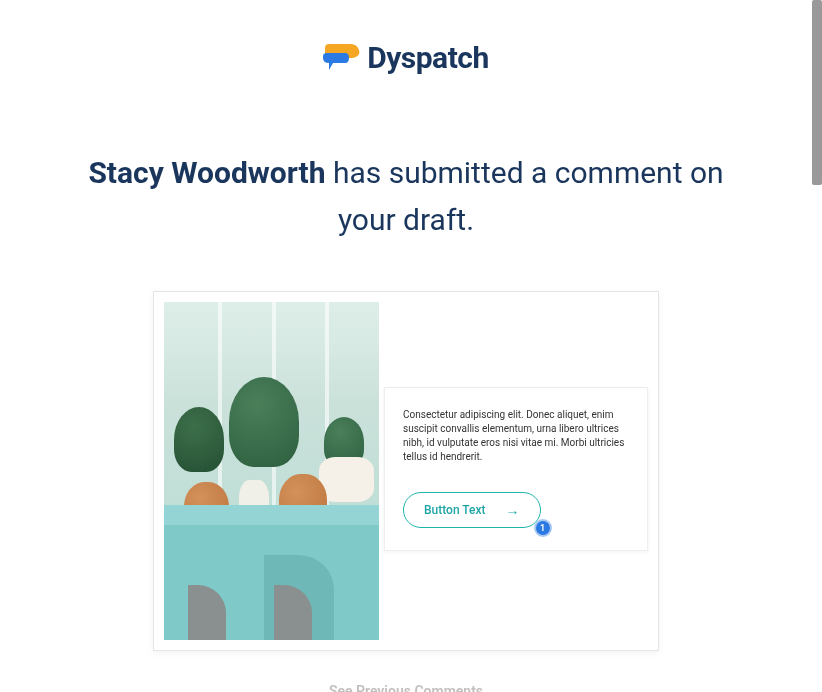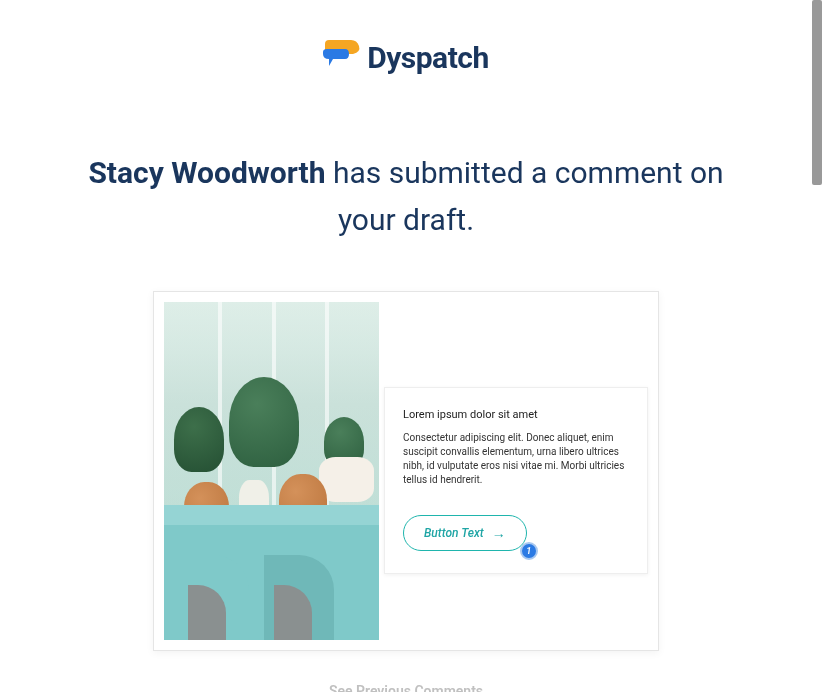--- a/index.html
+++ b/index.html
@@ -20,20 +20,21 @@
       background: #999;
       border-radius: 2px;
     }
     .container {
       width: 812px;
       padding-top: 40px;
     }
     .logo-wrap {
       display: flex;
       justify-content: center;
+      align-items: center;
       gap: 6px;
       margin-bottom: 75px;
     }
     .logo-icon {
       width: 38px;
       height: 28px;
       position: relative;
     }
     .logo-text {
       font-size: 30px;
@@ -185,30 +186,29 @@
     }
     .content-body {
       font-size: 10px;
       color: #333;
       line-height: 1.4;
       margin-bottom: 28px;
     }
     .content-button {
       display: inline-flex;
       align-items: center;
-      gap: 8px;
+      gap: 20px;
       border: 1.5px solid #1fb5ad;
       color: #1fa5a5;
       padding: 9px 20px;
       border-radius: 22px;
       font-size: 12px;
       font-weight: 500;
       background: #fff;
       position: relative;
-      font-style: italic;
     }
     .arrow {
       font-size: 14px;
       color: #1fa5a5;
     }
     .comment-badge {
       position: absolute;
       right: -12px;
       bottom: -10px;
       width: 18px;
@@ -270,21 +270,20 @@
         <div class="table">
           <div class="table-top"></div>
           <div class="table-leg l1"></div>
           <div class="table-leg l2"></div>
           <div class="table-cutout c1"></div>
           <div class="table-cutout c2"></div>
         </div>
       </div>
       <div class="preview-content">
         <div class="content-box">
-          <div class="content-title">Lorem ipsum dolor sit amet</div>
           <div class="content-body">Consectetur adipiscing elit. Donec aliquet, enim suscipit convallis elementum, urna libero ultrices nibh, id vulputate eros nisi vitae mi. Morbi ultricies tellus id hendrerit.</div>
           <div class="content-button">
             <span>Button Text</span>
             <span class="arrow">→</span>
             <span class="comment-badge">1</span>
           </div>
         </div>
       </div>
     </div>
   </div>

